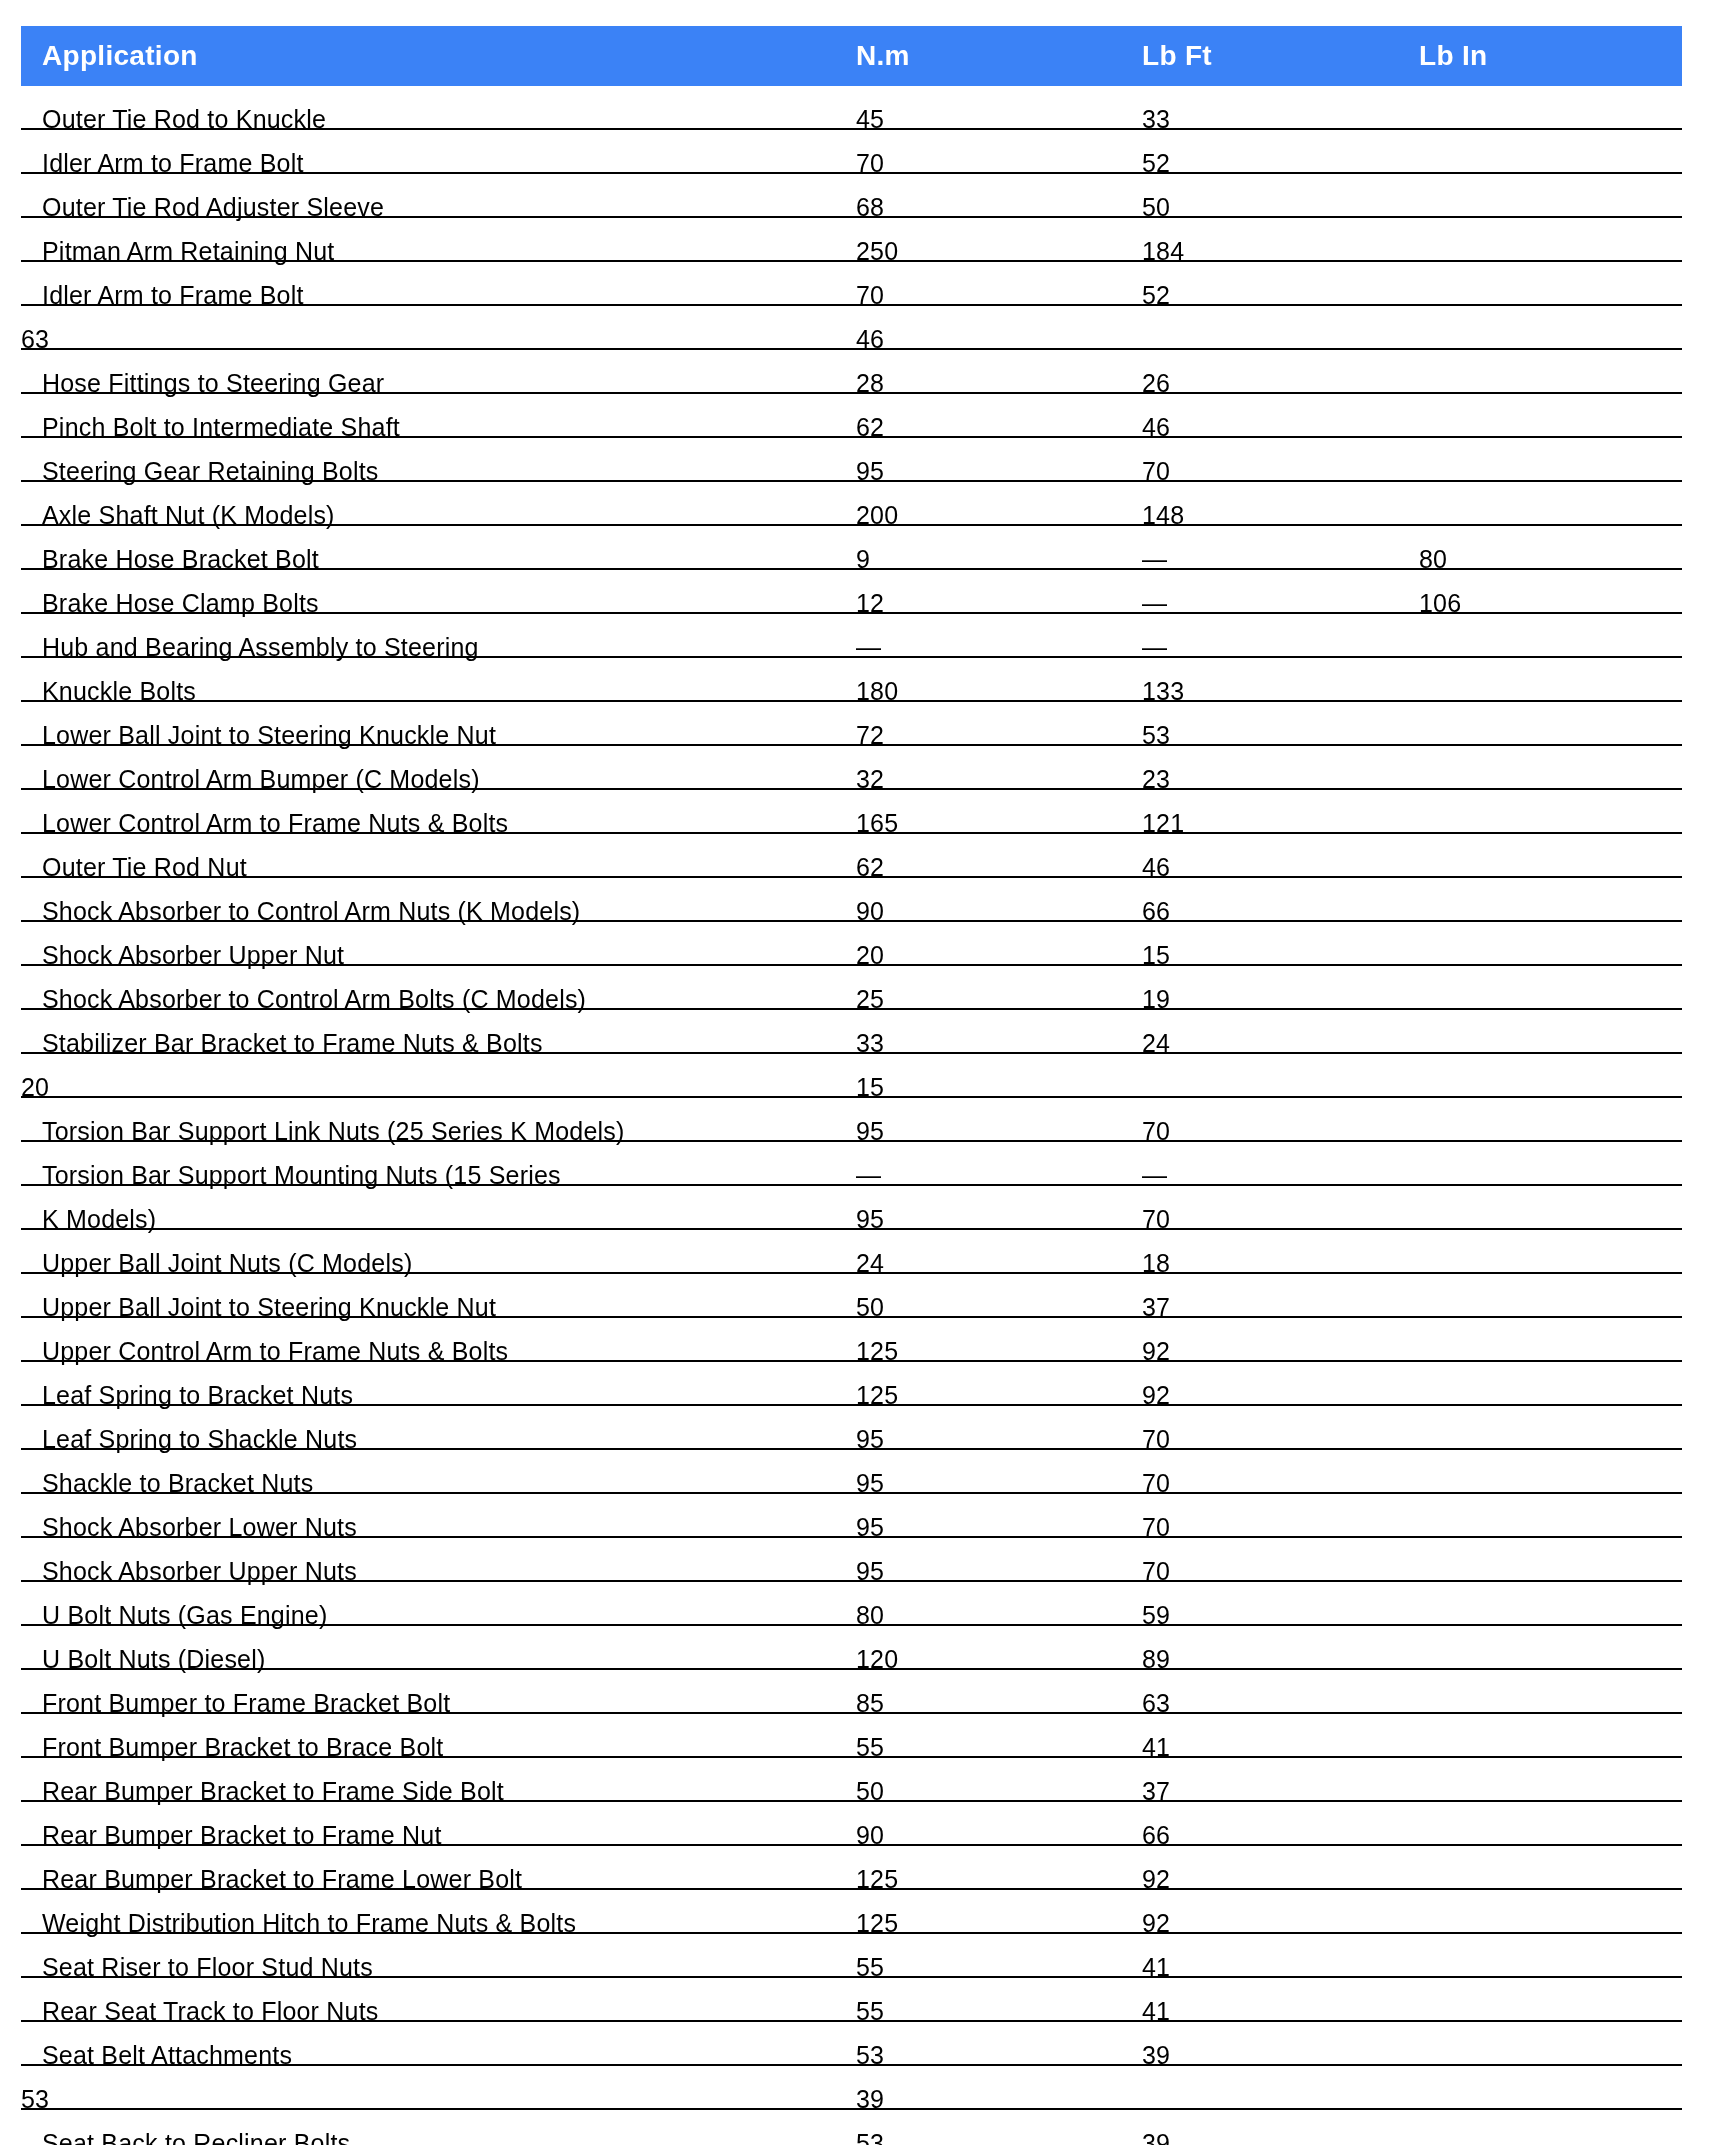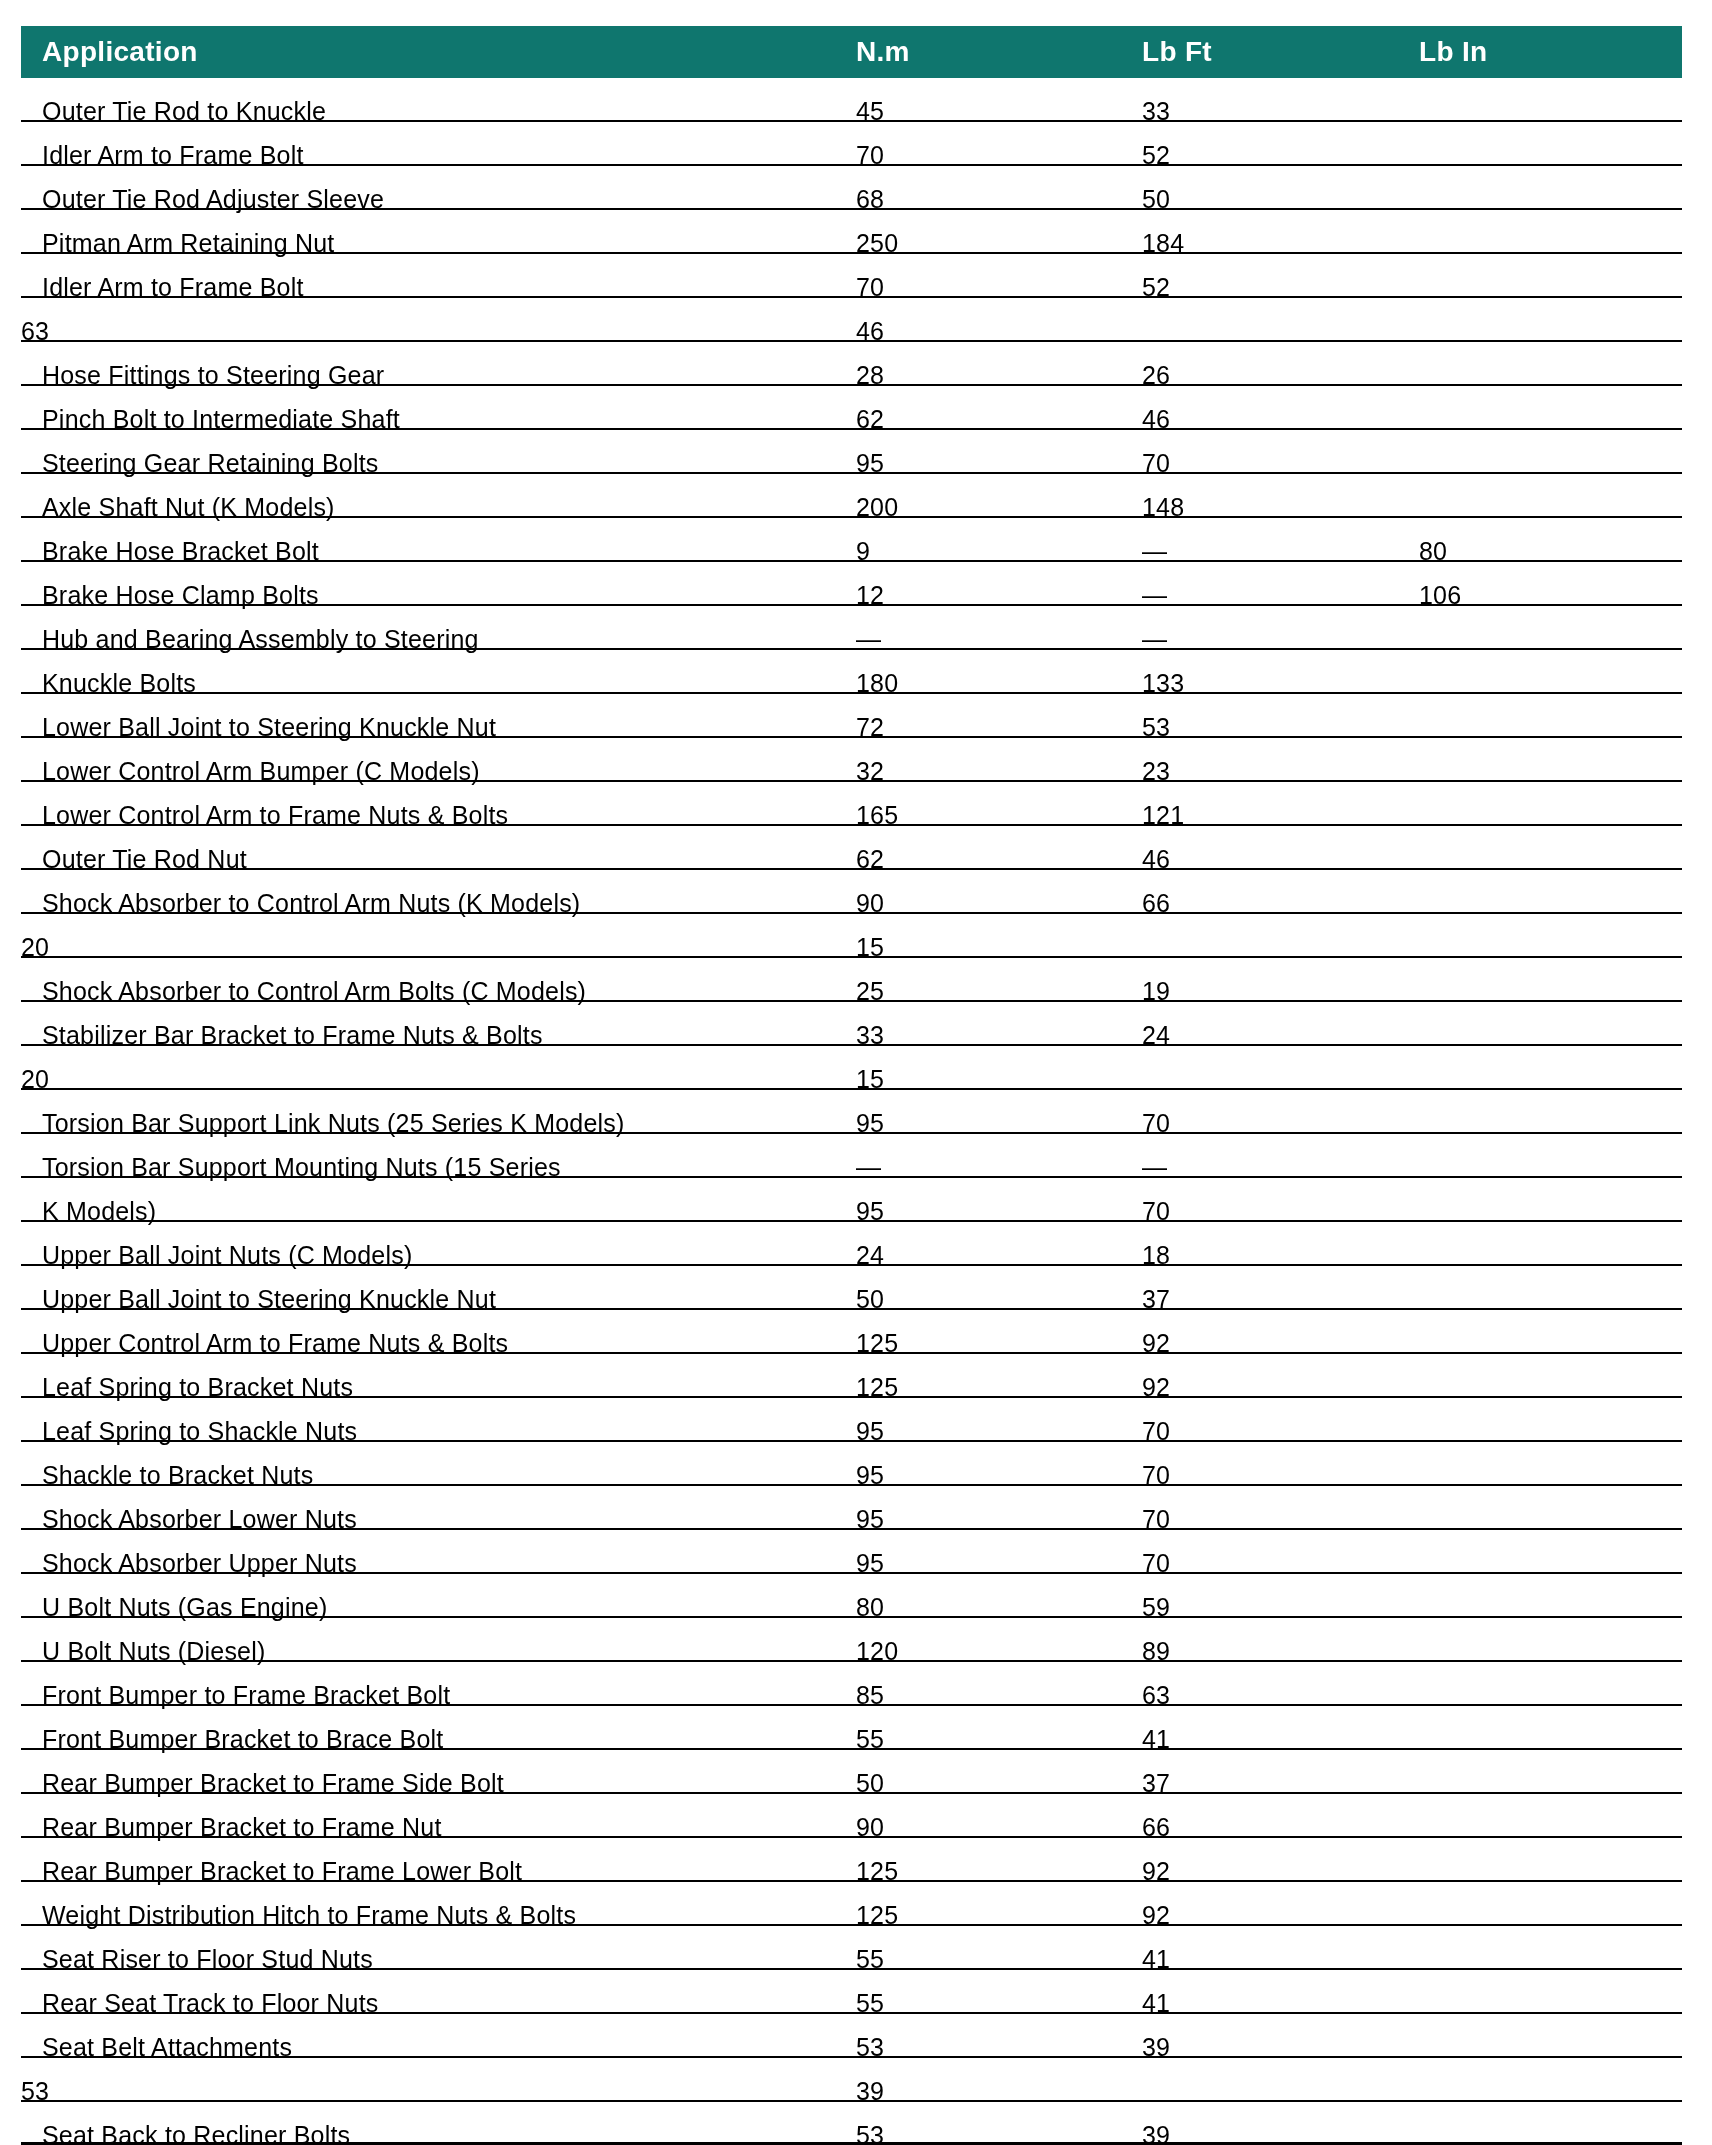--- a/index.html
+++ b/index.html
@@ -20,23 +20,23 @@
   .torque-table {
     position: absolute;
     left: 21px;
     top: 26px;
     width: 1661px;
   }
   .thead {
     display: grid;
     grid-template-columns: 835px 286px 277px 1fr;
     align-items: center;
-    background: #0f766e;
+    background: #3b82f6;
     color: #ffffff;
-    height: 52px;
+    height: 60px;
     font-weight: bold;
     font-size: 28px;
     letter-spacing: 0.3px;
   }
   .thead .th.col-app {
     padding-left: 21px;
   }
   .tbody .tr {
     display: grid;
     grid-template-columns: 835px 286px 277px 1fr;
@@ -199,20 +199,21 @@
   </div>
 
   <div class="tr">
     <div class="td col-app">Shock Absorber  to Control Arm Nuts (K Models)</div>
     <div class="td col-num">90</div>
     <div class="td col-num">66</div>
     <div class="td col-num"></div>
   </div>
 
   <div class="tr">
+    <div class="td col-app">Shock Absorber Upper Nut</div>
     <div class="td col-num">20</div>
     <div class="td col-num">15</div>
     <div class="td col-num"></div>
   </div>
 
   <div class="tr">
     <div class="td col-app">Shock Absorber to Control Arm Bolts (C Models)</div>
     <div class="td col-num">25</div>
     <div class="td col-num">19</div>
     <div class="td col-num"></div>

